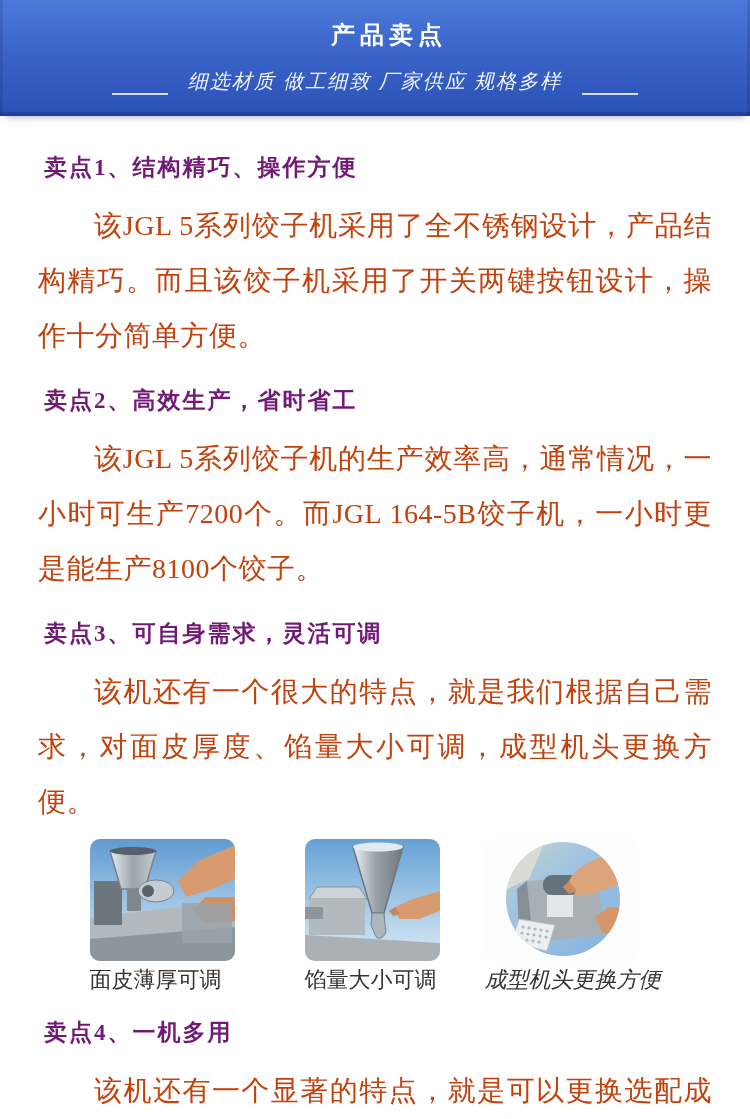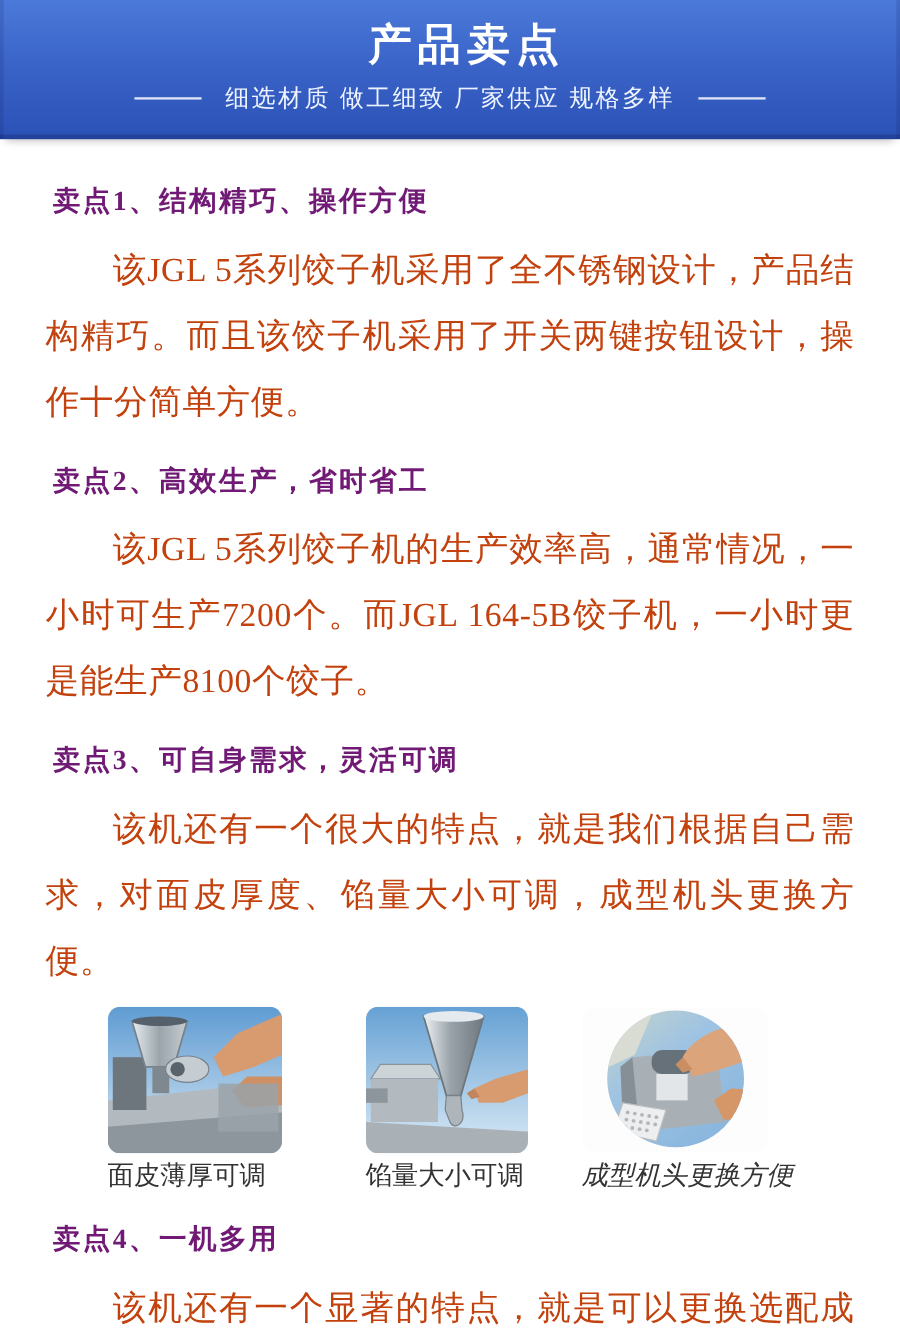--- a/index.html
+++ b/index.html
@@ -16,34 +16,35 @@
     height: 116px;
     background: linear-gradient(180deg, #4b79d9 0%, #3a63c8 48%, #2b51b5 100%);
     box-shadow: inset 0 -4px 0 rgba(12, 30, 96, 0.30),
                 inset 3px 0 0 rgba(12, 30, 96, 0.15),
                 inset -3px 0 0 rgba(12, 30, 96, 0.15),
                 0 6px 7px -5px rgba(0, 0, 0, 0.30);
     text-align: center;
   }
   .banner-title {
     padding-top: 15px;
-    font-family: Liberation Sans, sans-serif;
+    font-family: Liberation Mono, monospace;
     font-weight: 700;
-    font-size: 36px;
+    font-size: 24px;
     line-height: 44px;
     letter-spacing: 5px;
     color: #ffffff;
     padding-left: 28px;
   }
   .banner-subrow {
     margin-top: 9px;
     display: flex;
-    align-items: center;
+    align-items: flex-end;
     justify-content: center;
     gap: 20px;
+    font-style: italic;
   }
   .dash-line {
     width: 56px;
     height: 2px;
     background: rgba(255, 255, 255, 0.82);
   }
   .banner-subtitle {
     font-family: "Liberation Sans", "DejaVu Sans", sans-serif;
     font-size: 20px;
     letter-spacing: 2px;

